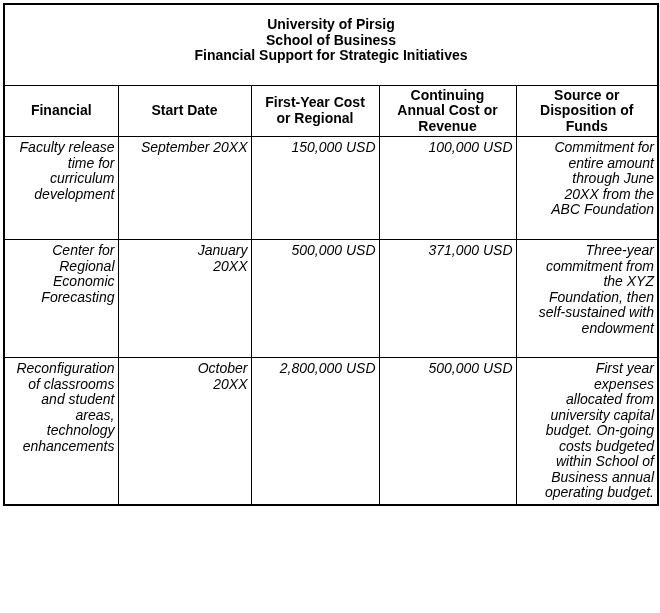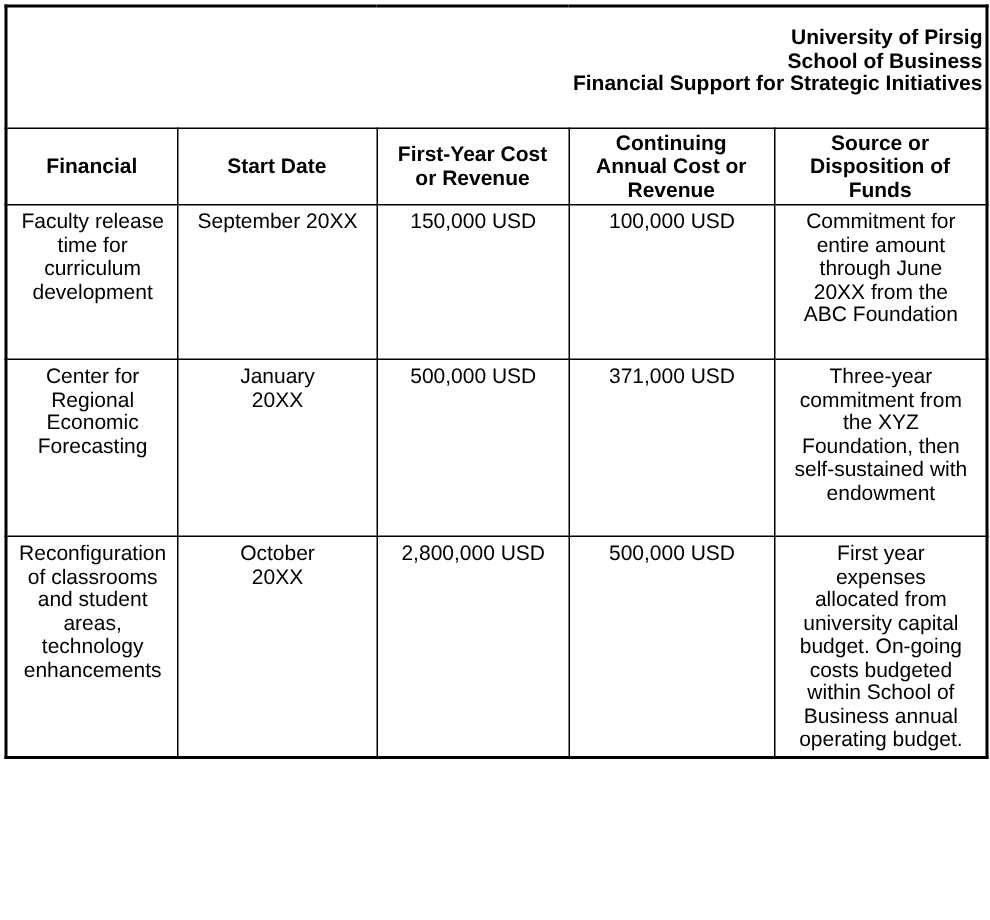--- a/index.html
+++ b/index.html
@@ -21,40 +21,41 @@
   }
   table.doc-table td, table.doc-table th {
     border: 1px solid #000000;
     font-size: 14px;
     line-height: 15.5px;
     white-space: pre-line;
     overflow: hidden;
     word-wrap: break-word;
   }
   td.title-cell {
-    text-align: right;
+    text-align: center;
     font-weight: bold;
     vertical-align: top;
     padding: 12px 2px 0 2px;
     height: 81px;
     box-sizing: border-box;
   }
   th.col-header {
     text-align: center;
     vertical-align: middle;
     font-weight: bold;
     padding: 2px;
     height: 51px;
     box-sizing: border-box;
   }
   td.body-cell {
-    text-align: center;
+    text-align: right;
     vertical-align: top;
     padding: 3px 3px 3px 4px;
     box-sizing: border-box;
+    font-style: italic;
   }
   tr.row-1 { height: 103px; }
   tr.row-2 { height: 118px; padding-left: 12px; }
   tr.row-3 { height: 87px; }
   tr.row-4 { height: 114px; }
 </style>
 </head>
 <body>
 
 <table class="doc-table">
@@ -68,21 +69,21 @@
   <tbody>
     <tr>
       <td class="title-cell" colspan="5">University of Pirsig
 School of Business
 Financial Support for Strategic Initiatives</td>
     </tr>
     <tr>
       <th class="col-header">Financial</th>
       <th class="col-header">Start Date</th>
       <th class="col-header">First-Year Cost
-or Revenue</th>
+or Regional</th>
       <th class="col-header">Continuing
 Annual Cost or
 Revenue</th>
       <th class="col-header">Source or
 Disposition of
 Funds</th>
     </tr>
     <tr class="row-1">
       <td class="body-cell">Faculty release
 time for

